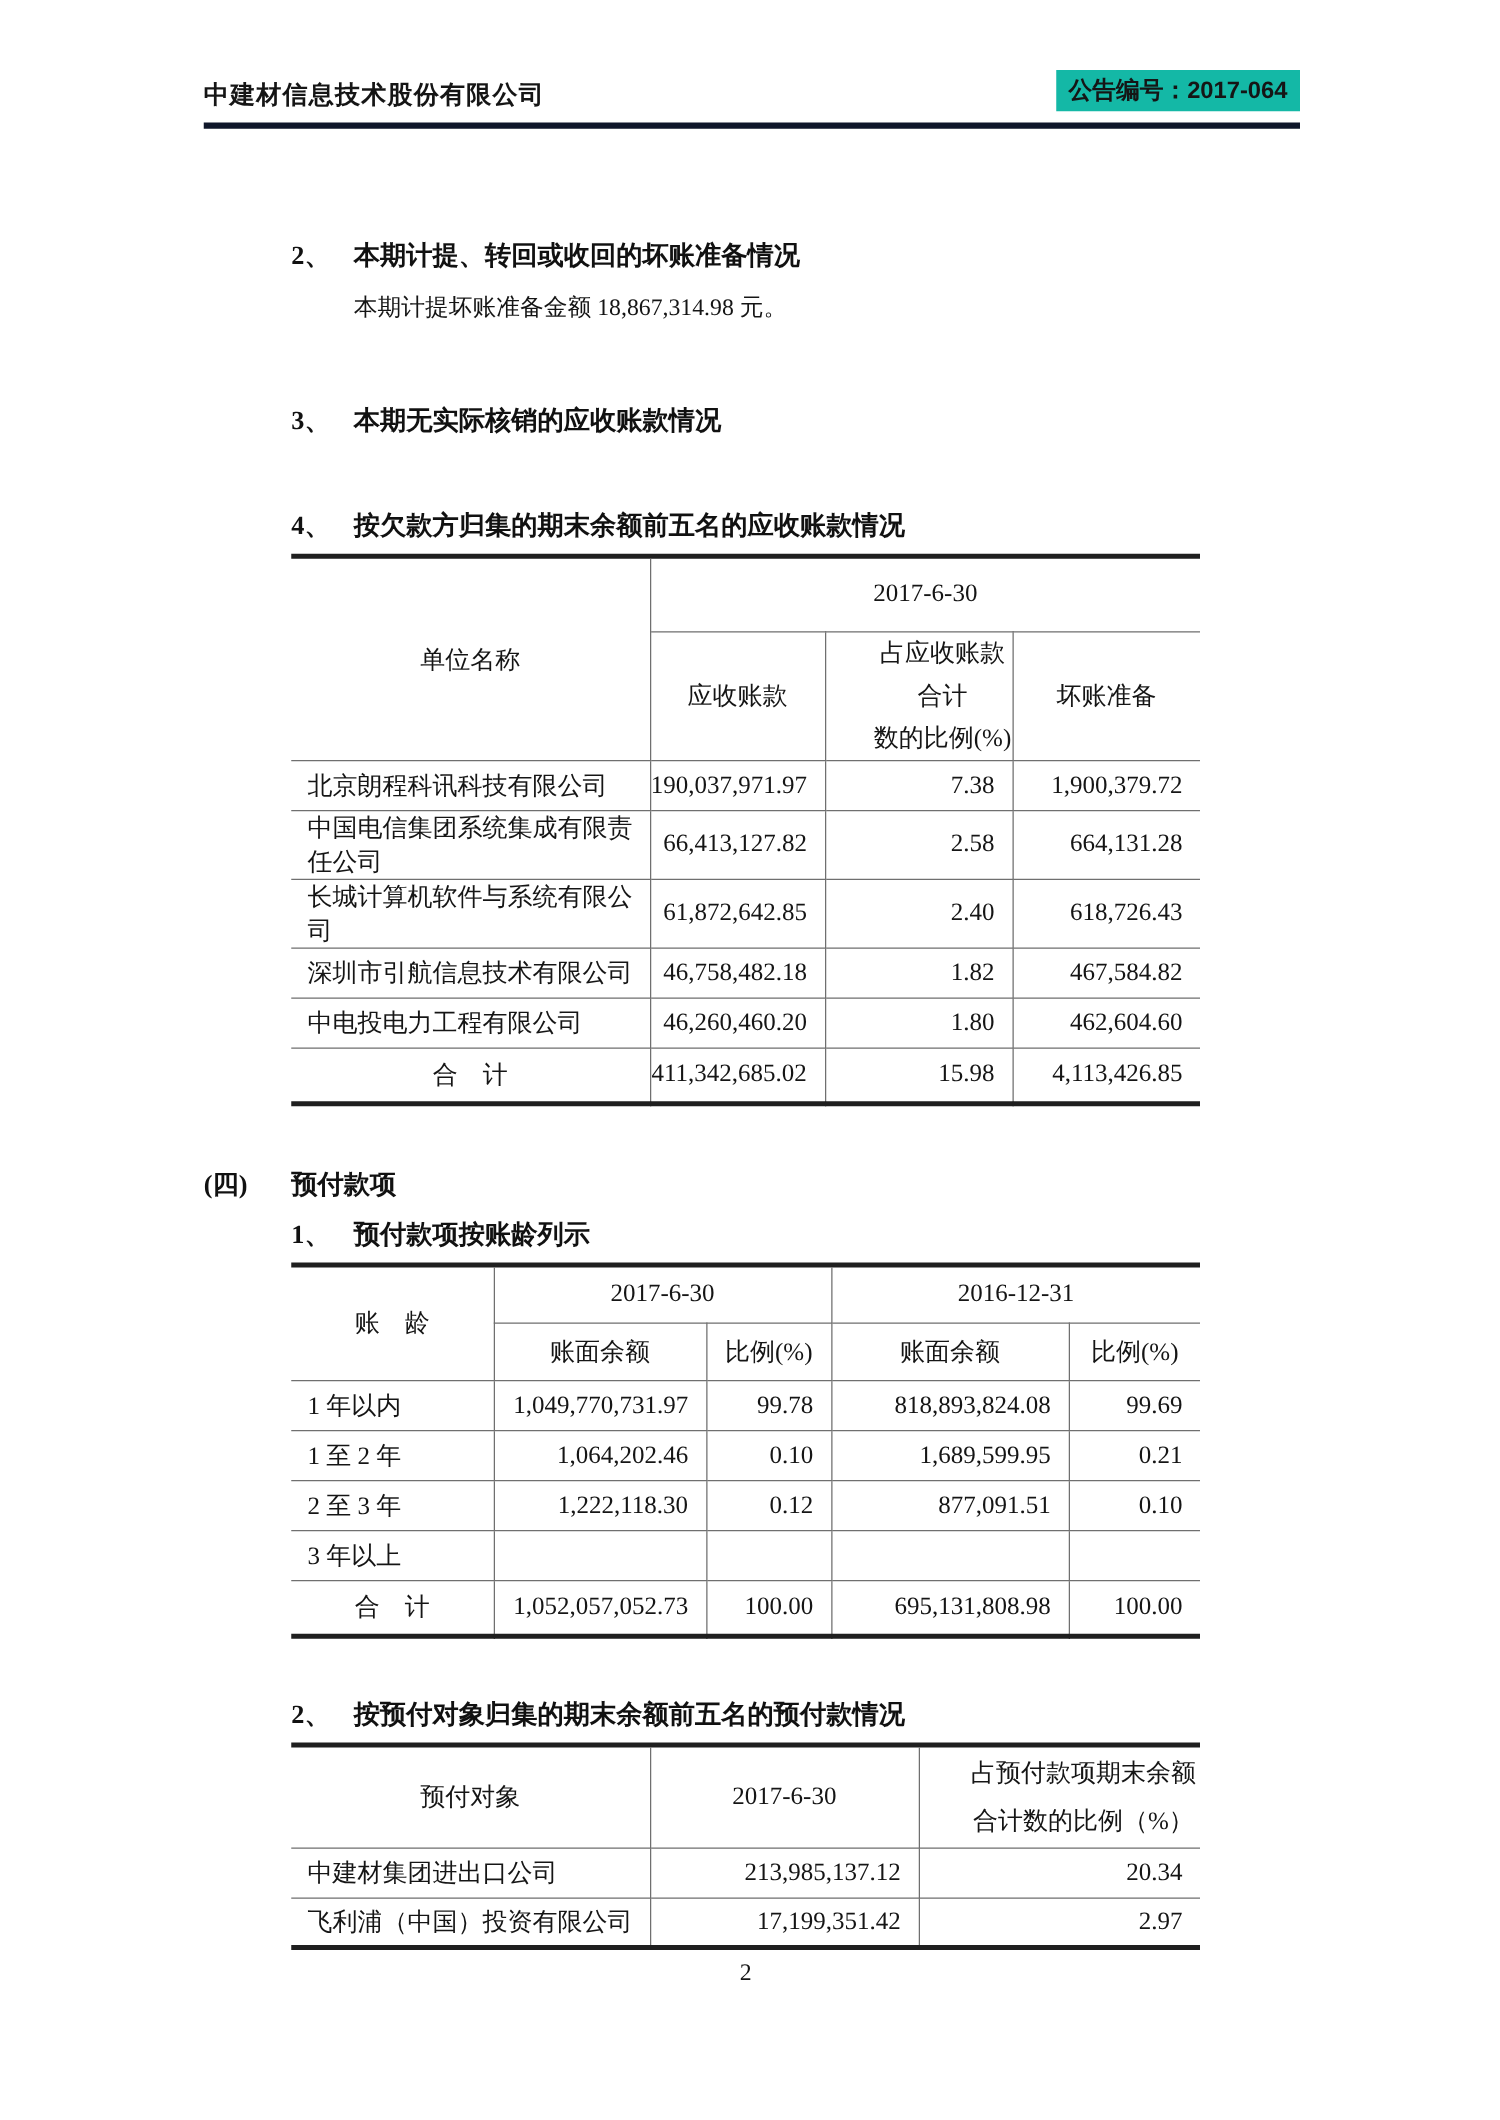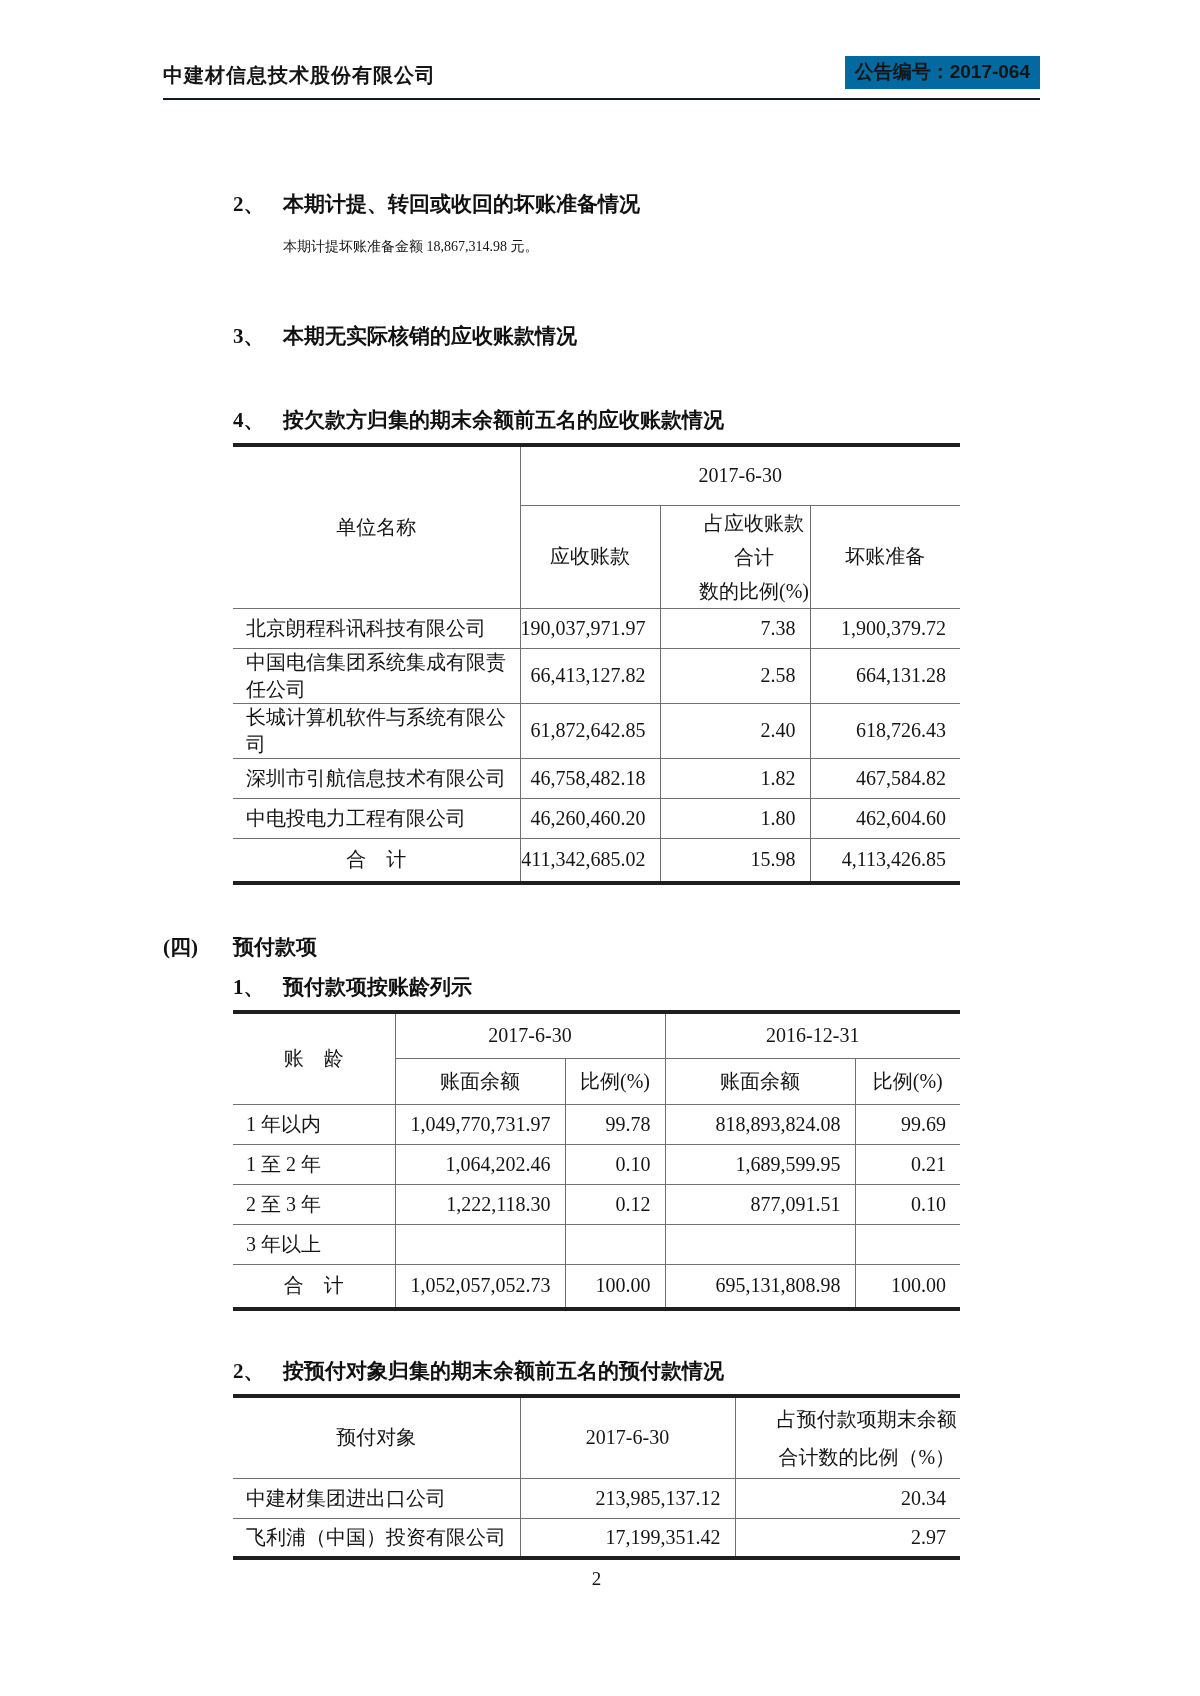--- a/index.html
+++ b/index.html
@@ -6,40 +6,40 @@
   html,body { background:#f2f2f2; }
   .page {
     position:relative; width:1200px; height:1696px; margin:0 auto;
     background:#ffffff; color:#151515; overflow:hidden;
     font-family:"Liberation Serif","DejaVu Serif",serif;
   }
   
   .header {
     position:absolute; left:163px; top:56px; width:877px;
     display:flex; justify-content:space-between; align-items:flex-end;
-    padding-bottom:9px; border-bottom:2px solid #0f172a;
+    padding-bottom:9px; border-bottom:5px solid #0f172a;
     font-family:"Liberation Sans","DejaVu Sans",sans-serif;
   }
   .company { font-size:20px; font-weight:bold; letter-spacing:1px; }
-  .announce { font-size:19px; font-weight:bold; background:#0369a1; padding:3px 10px 4px; }
+  .announce { font-size:19px; font-weight:bold; background:#14b8a6; padding:3px 10px 4px; }
   
   .content { position:absolute; left:163px; top:98px; width:877px; }
   .sec { display:flex; font-size:21px; font-weight:bold; line-height:28px; color:#111; }
   .sec .num { flex:0 0 50px; }
   .sec.wide-num .num { flex:0 0 70px; }
   .indent { margin-left:70px; }
   .rule { width:727px; padding-bottom:9px; border-bottom:4px solid #1f1f1f; }
   .mt-s2 { margin-top:92px; }
   .mt-para { margin-top:14px; }
   .mt-s3 { margin-top:60px; }
   .mt-s4 { margin-top:56px; }
   .mt-four { margin-top:48px; }
   .mt-four1 { margin-top:12px; }
   .mt-four2 { margin-top:46px; }
-  .para { margin-left:120px; font-size:14px; line-height:30px; }
+  .para { margin-left:120px; font-size:19px; line-height:30px; }
   
   table {
     width:727px; margin-left:70px; border-collapse:collapse; table-layout:fixed;
     font-size:20px; border-bottom:4px solid #1f1f1f;
   }
   th, td { border:1px solid #6f6f6f; font-weight:normal; vertical-align:middle; }
   tr > *:first-child { border-left:none; }
   tr > *:last-child  { border-right:none; }
   thead tr:first-child > * { border-top:none; }
   thead th { text-align:center; }

